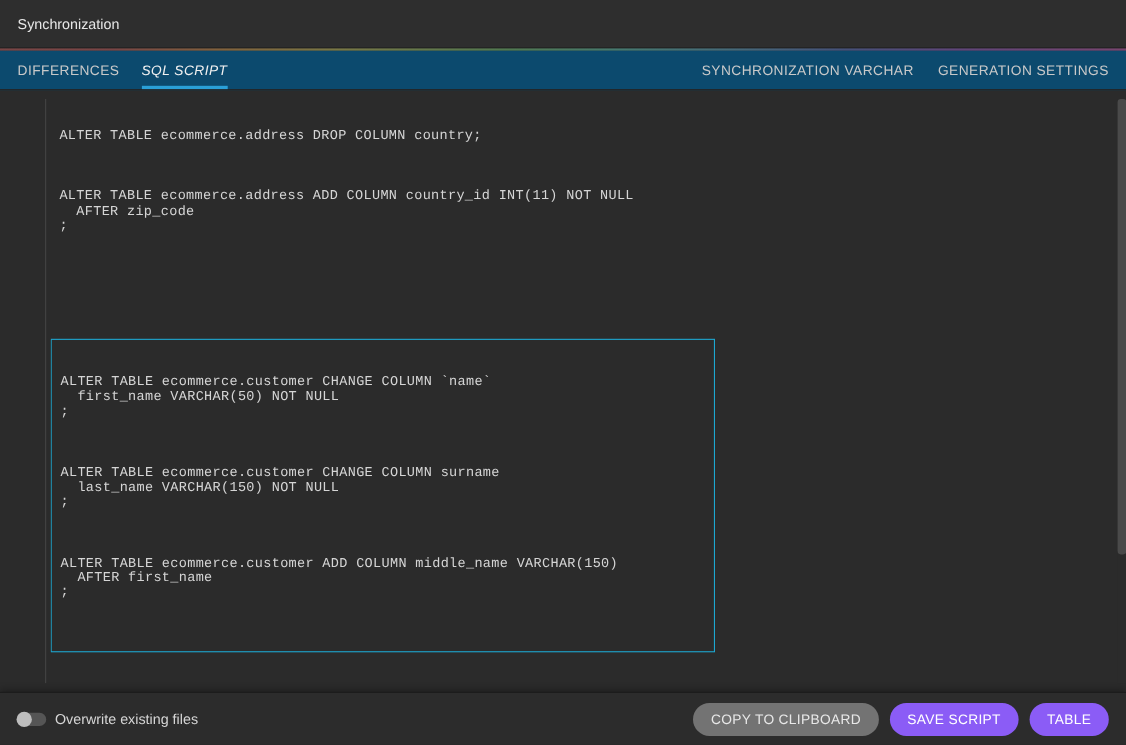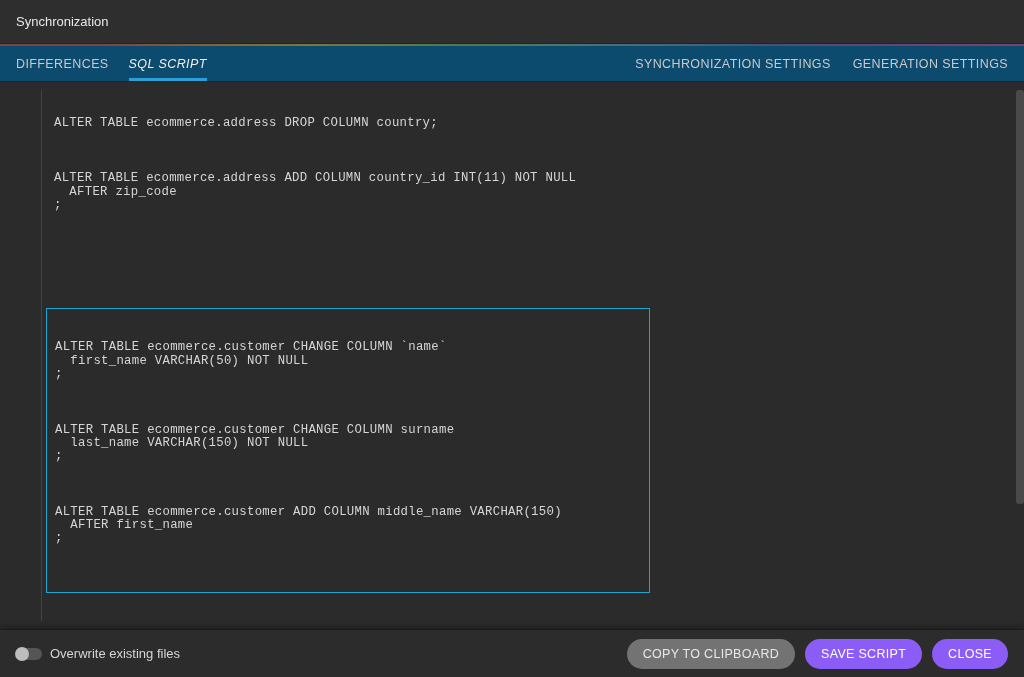--- a/index.html
+++ b/index.html
@@ -126,21 +126,21 @@
   <div class="topbar-title">Synchronization</div>
 </div>
 <div class="rainbow"></div>
 
 <div class="tabs-row">
   <div class="tabs-left">
     <div class="tab">DIFFERENCES</div>
     <div class="tab active">SQL SCRIPT</div>
   </div>
   <div class="tabs-right">
-    <div class="tab tab-link">SYNCHRONIZATION SETTINGS</div>
+    <div class="tab tab-link">SYNCHRONIZATION VARCHAR</div>
     <div class="tab tab-link">GENERATION SETTINGS</div>
   </div>
 </div>
 
 <div class="content">
   <div class="gutter"></div>
 
   <div class="code-area">
     <div class="code-block">ALTER TABLE ecommerce.address DROP COLUMN country;</div>
     <div class="code-block">ALTER TABLE ecommerce.address ADD COLUMN country_id INT(11) NOT NULL
@@ -175,14 +175,14 @@
 <div class="footer">
   <div class="toggle">
     <div class="toggle-track">
       <div class="toggle-knob"></div>
     </div>
     <span>Overwrite existing files</span>
   </div>
   <div class="footer-spacer"></div>
   <button class="btn btn-gray">COPY TO CLIPBOARD</button>
   <button class="btn btn-blue">SAVE SCRIPT</button>
-  <button class="btn btn-blue">CLOSE</button>
+  <button class="btn btn-blue">TABLE</button>
 </div>
 
 </body></html>

